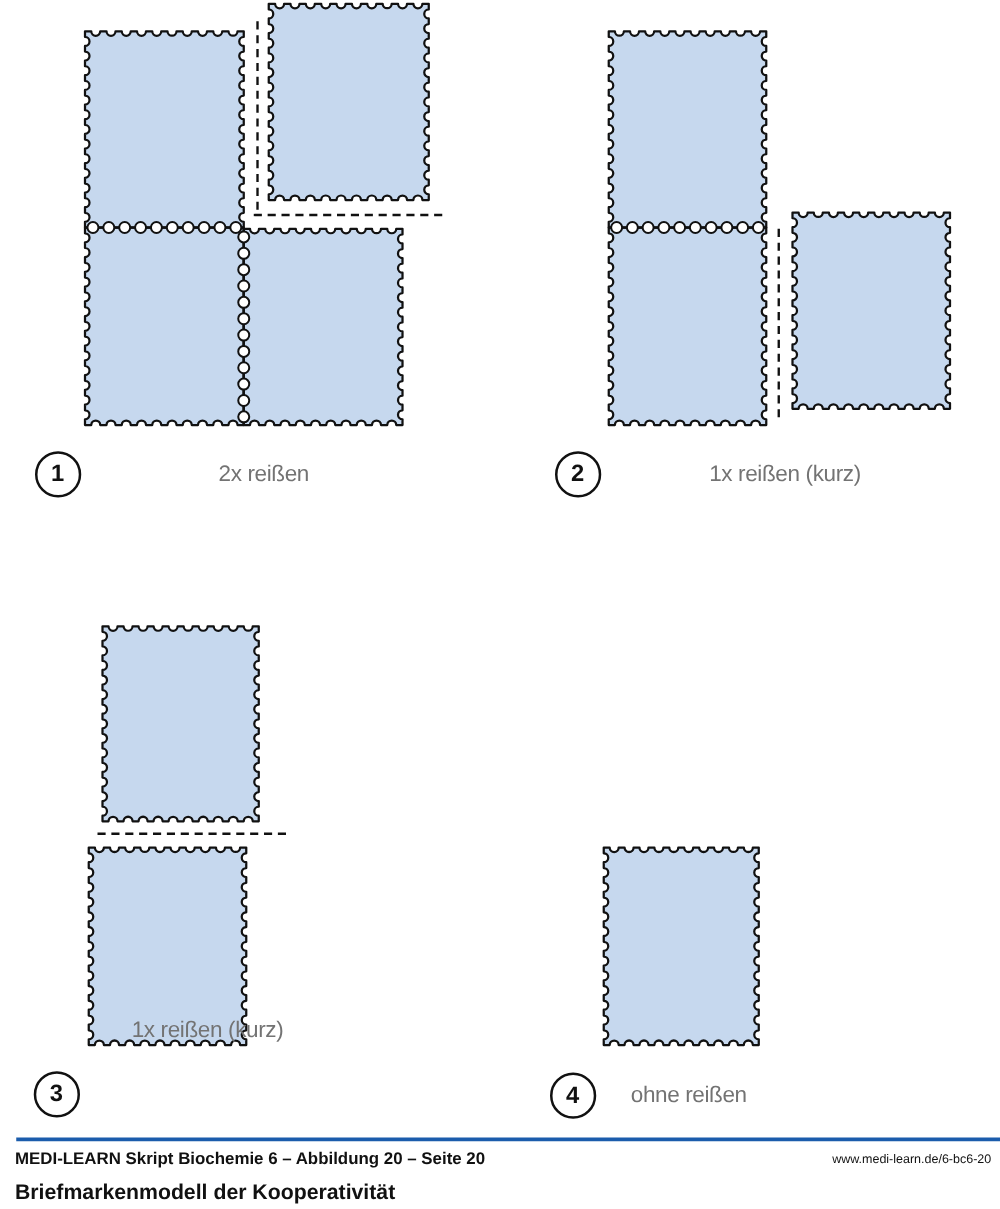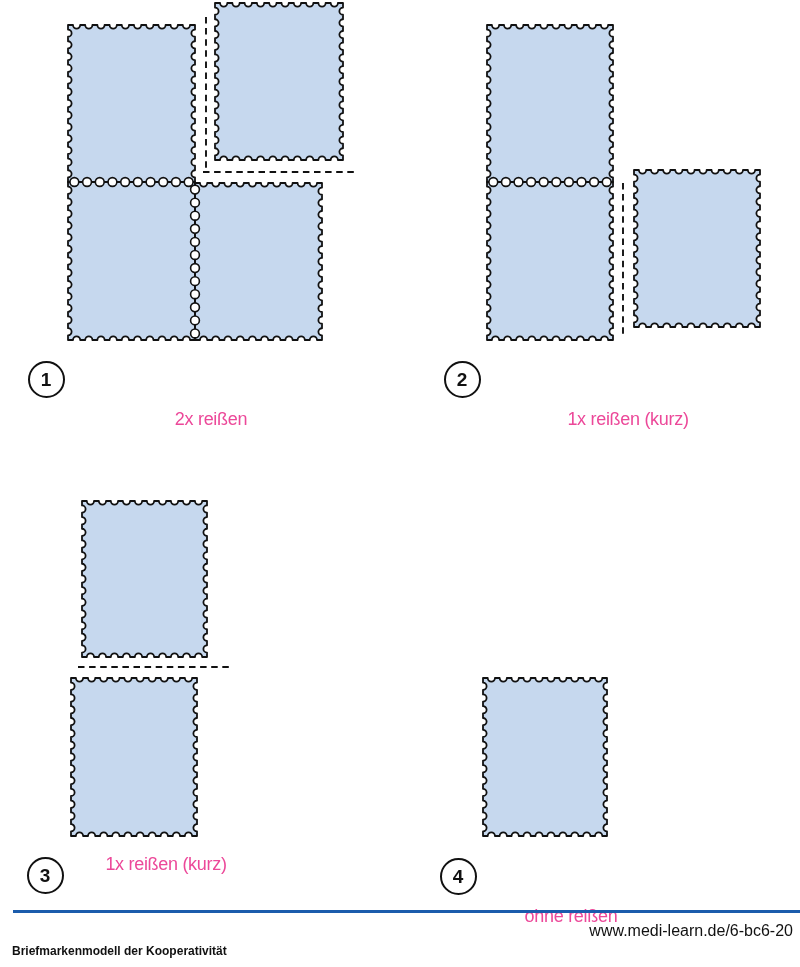--- a/index.html
+++ b/index.html
@@ -9,26 +9,26 @@
   #overlay { position:absolute; left:0; top:0; width:800px; height:967px; }
   .badge {
     position:absolute; width:37px; height:37px; box-sizing:border-box;
     margin-left:-18.5px; margin-top:-18.5px;
     border:2.2px solid #111111; border-radius:50%; background:#ffffff;
     display:flex; align-items:center; justify-content:center;
     font-weight:700; font-size:19px; line-height:1;
   }
   .plabel {
     position:absolute; transform:translate(-50%,-50%);
-    font-size:18px; letter-spacing:-0.3px; white-space:nowrap; color:#ec4899;margin-top:40px;
+    font-size:18px; letter-spacing:-0.3px; white-space:nowrap; color:#737373;
   }
   .footer-rule { position:absolute; left:13px; top:910px; width:787px; height:2.5px; }
   .footer-line1 { position:absolute; left:12px; top:919px; font-size:13.5px; font-weight:700; white-space:nowrap; }
-  .footer-line2 { position:absolute; left:12px; top:944px; font-size:12px; font-weight:700; white-space:nowrap; }
-  .footer-url  { position:absolute; right:7px; top:922px; font-size:16px; font-weight:400; white-space:nowrap; }
+  .footer-line2 { position:absolute; left:12px; top:944px; font-size:17px; font-weight:700; white-space:nowrap; }
+  .footer-url  { position:absolute; right:7px; top:922px; font-size:10px; font-weight:400; white-space:nowrap; }
 </style>
 </head>
 <body style="background: rgb(255, 255, 255);">
 
 <div class="page">
   <svg id="diagram" width="800" height="967" viewBox="0 0 800 967" xmlns="http://www.w3.org/2000/svg">
       <g>
         <path d="M 68 25 L 73.00 25.00 A 3.6 3.6 0 0 0 80.20 25.00 L 85.20 25.00 A 3.6 3.6 0 0 0 92.40 25.00 L 97.40 25.00 A 3.6 3.6 0 0 0 104.60 25.00 L 109.60 25.00 A 3.6 3.6 0 0 0 116.80 25.00 L 121.80 25.00 A 3.6 3.6 0 0 0 129.00 25.00 L 134.00 25.00 A 3.6 3.6 0 0 0 141.20 25.00 L 146.20 25.00 A 3.6 3.6 0 0 0 153.40 25.00 L 158.40 25.00 A 3.6 3.6 0 0 0 165.60 25.00 L 170.60 25.00 A 3.6 3.6 0 0 0 177.80 25.00 L 182.80 25.00 A 3.6 3.6 0 0 0 190.00 25.00 L 195 25 L 195.00 29.53 A 3.6 3.6 0 0 0 195.00 36.73 L 195.00 41.26 A 3.6 3.6 0 0 0 195.00 48.46 L 195.00 52.99 A 3.6 3.6 0 0 0 195.00 60.19 L 195.00 64.71 A 3.6 3.6 0 0 0 195.00 71.91 L 195.00 76.44 A 3.6 3.6 0 0 0 195.00 83.64 L 195.00 88.17 A 3.6 3.6 0 0 0 195.00 95.37 L 195.00 99.90 A 3.6 3.6 0 0 0 195.00 107.10 L 195.00 111.63 A 3.6 3.6 0 0 0 195.00 118.83 L 195.00 123.36 A 3.6 3.6 0 0 0 195.00 130.56 L 195.00 135.09 A 3.6 3.6 0 0 0 195.00 142.29 L 195.00 146.81 A 3.6 3.6 0 0 0 195.00 154.01 L 195.00 158.54 A 3.6 3.6 0 0 0 195.00 165.74 L 195.00 170.27 A 3.6 3.6 0 0 0 195.00 177.47 L 195 182 L 68 182 L 68.00 177.47 A 3.6 3.6 0 0 0 68.00 170.27 L 68.00 165.74 A 3.6 3.6 0 0 0 68.00 158.54 L 68.00 154.01 A 3.6 3.6 0 0 0 68.00 146.81 L 68.00 142.29 A 3.6 3.6 0 0 0 68.00 135.09 L 68.00 130.56 A 3.6 3.6 0 0 0 68.00 123.36 L 68.00 118.83 A 3.6 3.6 0 0 0 68.00 111.63 L 68.00 107.10 A 3.6 3.6 0 0 0 68.00 99.90 L 68.00 95.37 A 3.6 3.6 0 0 0 68.00 88.17 L 68.00 83.64 A 3.6 3.6 0 0 0 68.00 76.44 L 68.00 71.91 A 3.6 3.6 0 0 0 68.00 64.71 L 68.00 60.19 A 3.6 3.6 0 0 0 68.00 52.99 L 68.00 48.46 A 3.6 3.6 0 0 0 68.00 41.26 L 68.00 36.73 A 3.6 3.6 0 0 0 68.00 29.53 L 68 25 Z" fill="#c6d8ee" stroke="#111111" stroke-width="1.8" stroke-linejoin="round"></path>
         <path d="M 68 182 L 195 182 L 195 340 L 190.00 340.00 A 3.6 3.6 0 0 0 182.80 340.00 L 177.80 340.00 A 3.6 3.6 0 0 0 170.60 340.00 L 165.60 340.00 A 3.6 3.6 0 0 0 158.40 340.00 L 153.40 340.00 A 3.6 3.6 0 0 0 146.20 340.00 L 141.20 340.00 A 3.6 3.6 0 0 0 134.00 340.00 L 129.00 340.00 A 3.6 3.6 0 0 0 121.80 340.00 L 116.80 340.00 A 3.6 3.6 0 0 0 109.60 340.00 L 104.60 340.00 A 3.6 3.6 0 0 0 97.40 340.00 L 92.40 340.00 A 3.6 3.6 0 0 0 85.20 340.00 L 80.20 340.00 A 3.6 3.6 0 0 0 73.00 340.00 L 68 340 L 68.00 335.40 A 3.6 3.6 0 0 0 68.00 328.20 L 68.00 323.60 A 3.6 3.6 0 0 0 68.00 316.40 L 68.00 311.80 A 3.6 3.6 0 0 0 68.00 304.60 L 68.00 300.00 A 3.6 3.6 0 0 0 68.00 292.80 L 68.00 288.20 A 3.6 3.6 0 0 0 68.00 281.00 L 68.00 276.40 A 3.6 3.6 0 0 0 68.00 269.20 L 68.00 264.60 A 3.6 3.6 0 0 0 68.00 257.40 L 68.00 252.80 A 3.6 3.6 0 0 0 68.00 245.60 L 68.00 241.00 A 3.6 3.6 0 0 0 68.00 233.80 L 68.00 229.20 A 3.6 3.6 0 0 0 68.00 222.00 L 68.00 217.40 A 3.6 3.6 0 0 0 68.00 210.20 L 68.00 205.60 A 3.6 3.6 0 0 0 68.00 198.40 L 68.00 193.80 A 3.6 3.6 0 0 0 68.00 186.60 L 68 182 Z" fill="#c6d8ee" stroke="#111111" stroke-width="1.8" stroke-linejoin="round"></path>
         <path d="M 195 183 L 200.00 183.00 A 3.6 3.6 0 0 0 207.20 183.00 L 212.20 183.00 A 3.6 3.6 0 0 0 219.40 183.00 L 224.40 183.00 A 3.6 3.6 0 0 0 231.60 183.00 L 236.60 183.00 A 3.6 3.6 0 0 0 243.80 183.00 L 248.80 183.00 A 3.6 3.6 0 0 0 256.00 183.00 L 261.00 183.00 A 3.6 3.6 0 0 0 268.20 183.00 L 273.20 183.00 A 3.6 3.6 0 0 0 280.40 183.00 L 285.40 183.00 A 3.6 3.6 0 0 0 292.60 183.00 L 297.60 183.00 A 3.6 3.6 0 0 0 304.80 183.00 L 309.80 183.00 A 3.6 3.6 0 0 0 317.00 183.00 L 322 183 L 322.00 187.53 A 3.6 3.6 0 0 0 322.00 194.73 L 322.00 199.26 A 3.6 3.6 0 0 0 322.00 206.46 L 322.00 210.99 A 3.6 3.6 0 0 0 322.00 218.19 L 322.00 222.71 A 3.6 3.6 0 0 0 322.00 229.91 L 322.00 234.44 A 3.6 3.6 0 0 0 322.00 241.64 L 322.00 246.17 A 3.6 3.6 0 0 0 322.00 253.37 L 322.00 257.90 A 3.6 3.6 0 0 0 322.00 265.10 L 322.00 269.63 A 3.6 3.6 0 0 0 322.00 276.83 L 322.00 281.36 A 3.6 3.6 0 0 0 322.00 288.56 L 322.00 293.09 A 3.6 3.6 0 0 0 322.00 300.29 L 322.00 304.81 A 3.6 3.6 0 0 0 322.00 312.01 L 322.00 316.54 A 3.6 3.6 0 0 0 322.00 323.74 L 322.00 328.27 A 3.6 3.6 0 0 0 322.00 335.47 L 322 340 L 317.00 340.00 A 3.6 3.6 0 0 0 309.80 340.00 L 304.80 340.00 A 3.6 3.6 0 0 0 297.60 340.00 L 292.60 340.00 A 3.6 3.6 0 0 0 285.40 340.00 L 280.40 340.00 A 3.6 3.6 0 0 0 273.20 340.00 L 268.20 340.00 A 3.6 3.6 0 0 0 261.00 340.00 L 256.00 340.00 A 3.6 3.6 0 0 0 248.80 340.00 L 243.80 340.00 A 3.6 3.6 0 0 0 236.60 340.00 L 231.60 340.00 A 3.6 3.6 0 0 0 224.40 340.00 L 219.40 340.00 A 3.6 3.6 0 0 0 212.20 340.00 L 207.20 340.00 A 3.6 3.6 0 0 0 200.00 340.00 L 195 340 L 195 183 Z" fill="#c6d8ee" stroke="#111111" stroke-width="1.8" stroke-linejoin="round"></path>
@@ -95,19 +95,20 @@
         <span>2</span>
       </div>
       <div class="plabel" style="left: 628px; top: 379px;">1x reißen (kurz)</div>
       <div class="badge" style="left: 45px; top: 875px;">
         <span>3</span>
       </div>
       <div class="plabel" style="left: 166px; top: 824px;">1x reißen (kurz)</div>
       <div class="badge" style="left: 458px; top: 876px;">
         <span>4</span>
       </div>
-      <div class="plabel" style="left: 571px; top: 876px;">ohne reißen</div>
+      <div class="plabel" style="left: 551px; top: 876px;">ohne reißen</div>
     </div>
 
   <div class="footer-rule" style="background: rgb(27, 92, 172);"></div>
+  <div class="footer-line1">MEDI-LEARN Skript Biochemie 6 – Abbildung 20 – Seite 20</div>
   <div class="footer-line2">Briefmarkenmodell der Kooperativität</div>
   <div class="footer-url">www.medi-learn.de/6-bc6-20</div>
 </div>
 
 </body></html>

